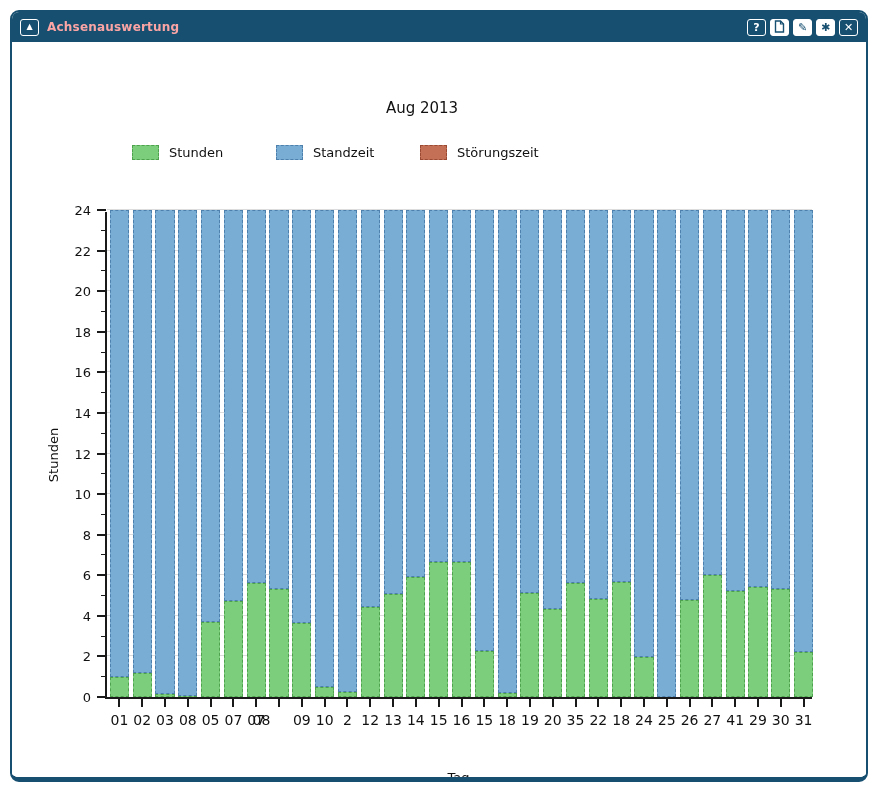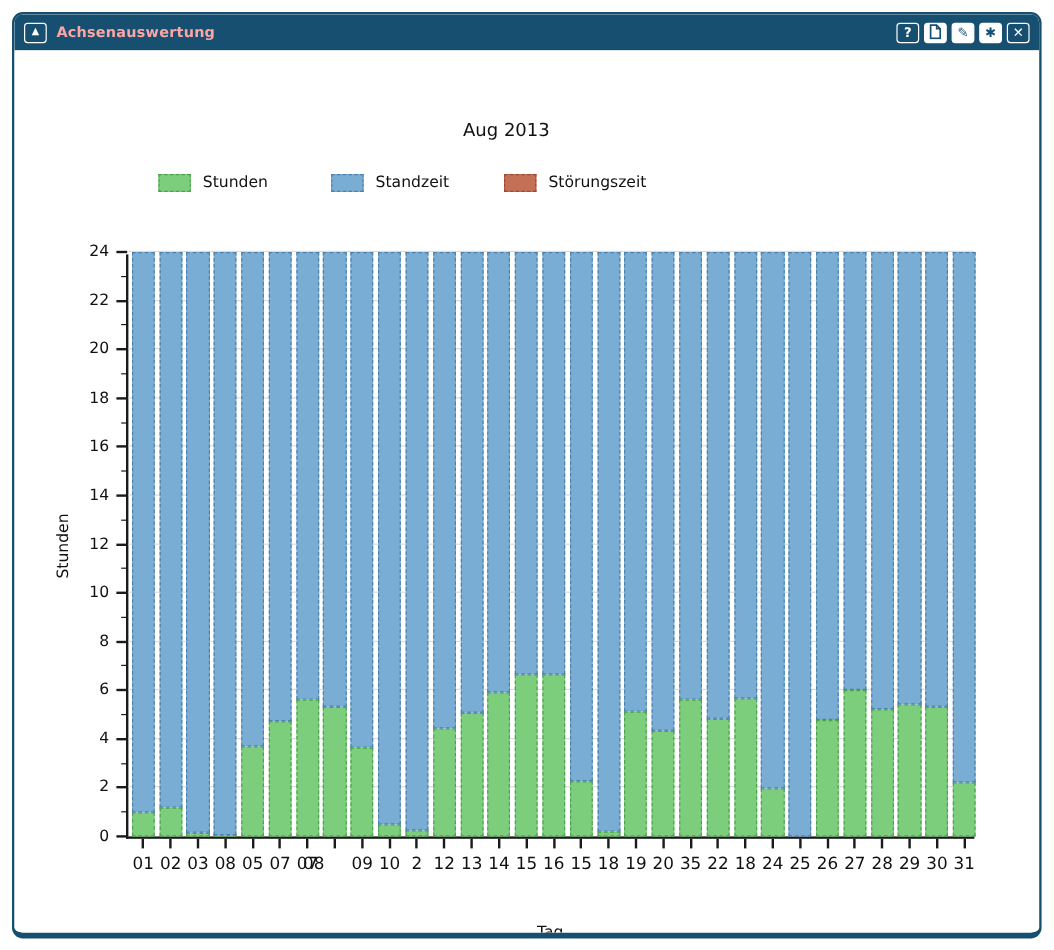--- a/index.html
+++ b/index.html
@@ -263,21 +263,21 @@
             <div class="seg" style="left: 572.986px; width: 19.1574px; bottom: 97.4px; height: 389.6px; background: rgb(122, 173, 212); border-color: rgb(77, 128, 173);"></div>
             <div class="xtick" style="left: 581.565px;"></div>
             <div class="xlab" style="left: 571.161px; width: 22.8065px;">26</div>
             <div class="seg" style="left: 595.792px; width: 19.1574px; bottom: 0px; height: 121.75px; background: rgb(124, 205, 124); border-color: rgb(78, 162, 78);"></div>
             <div class="seg" style="left: 595.792px; width: 19.1574px; bottom: 121.75px; height: 365.25px; background: rgb(122, 173, 212); border-color: rgb(77, 128, 173);"></div>
             <div class="xtick" style="left: 604.371px;"></div>
             <div class="xlab" style="left: 593.968px; width: 22.8065px;">27</div>
             <div class="seg" style="left: 618.599px; width: 19.1574px; bottom: 0px; height: 105.517px; background: rgb(124, 205, 124); border-color: rgb(78, 162, 78);"></div>
             <div class="seg" style="left: 618.599px; width: 19.1574px; bottom: 105.517px; height: 381.483px; background: rgb(122, 173, 212); border-color: rgb(77, 128, 173);"></div>
             <div class="xtick" style="left: 627.177px;"></div>
-            <div class="xlab" style="left: 616.774px; width: 22.8065px;">28</div>
+            <div class="xlab" style="left: 616.774px; width: 22.8065px;">41</div>
             <div class="seg" style="left: 641.405px; width: 19.1574px; bottom: 0px; height: 109.575px; background: rgb(124, 205, 124); border-color: rgb(78, 162, 78);"></div>
             <div class="seg" style="left: 641.405px; width: 19.1574px; bottom: 109.575px; height: 377.425px; background: rgb(122, 173, 212); border-color: rgb(77, 128, 173);"></div>
             <div class="xtick" style="left: 649.984px;"></div>
             <div class="xlab" style="left: 639.581px; width: 22.8065px;">29</div>
             <div class="seg" style="left: 664.212px; width: 19.1574px; bottom: 0px; height: 107.546px; background: rgb(124, 205, 124); border-color: rgb(78, 162, 78);"></div>
             <div class="seg" style="left: 664.212px; width: 19.1574px; bottom: 107.546px; height: 379.454px; background: rgb(122, 173, 212); border-color: rgb(77, 128, 173);"></div>
             <div class="xtick" style="left: 672.79px;"></div>
             <div class="xlab" style="left: 662.387px; width: 22.8065px;">30</div>
             <div class="seg" style="left: 687.018px; width: 19.1574px; bottom: 0px; height: 44.6417px; background: rgb(124, 205, 124); border-color: rgb(78, 162, 78);"></div>
             <div class="seg" style="left: 687.018px; width: 19.1574px; bottom: 44.6417px; height: 442.358px; background: rgb(122, 173, 212); border-color: rgb(77, 128, 173);"></div>

